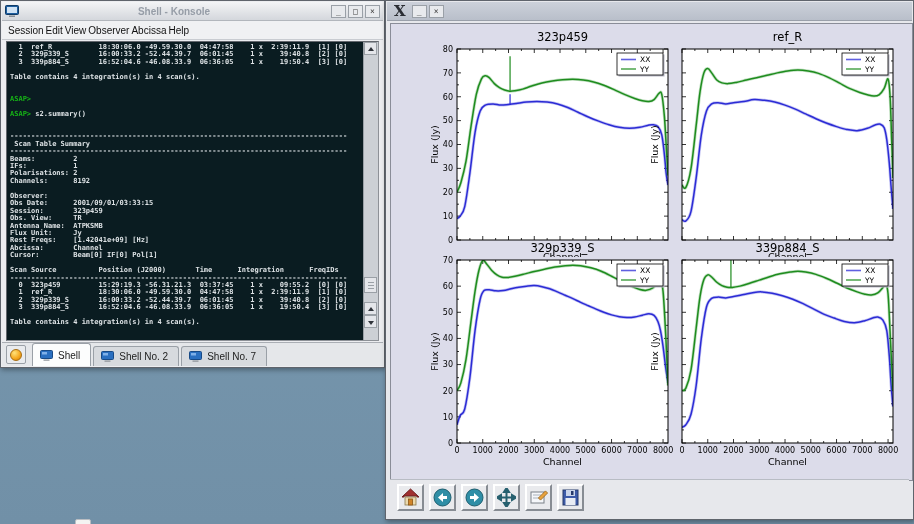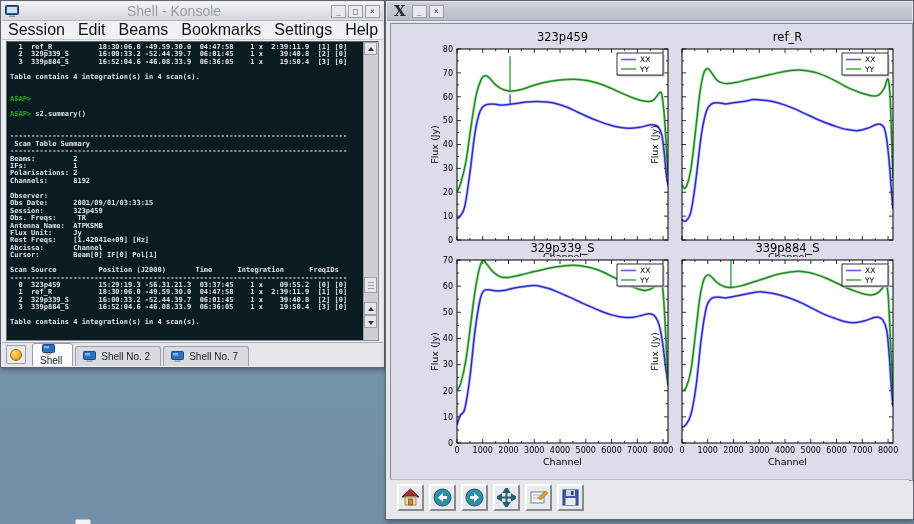--- a/index.html
+++ b/index.html
@@ -5,30 +5,30 @@
   html,body{margin:0;padding:0;background:#555;}
   .screen{position:relative;width:914px;height:524px;overflow:hidden;
     font-family:"Liberation Sans",sans-serif;
     background:linear-gradient(180deg,#7d99af 0%,#7595ac 55%,#7190a7 100%);}
   
   .win{position:absolute;box-sizing:border-box;background:#ecedf0;
     border:1px solid #5f646c;box-shadow:1px 2px 5px rgba(0,0,0,.35);}
   .titlebar{position:absolute;left:1px;right:1px;top:1px;height:19px;
     background:linear-gradient(180deg,#f3f4f6,#d4d7dc);
     border-bottom:1px solid #b2b6bc;display:flex;align-items:center;padding:0 3px;box-sizing:border-box;}
-  .title-text{flex:1;text-align:center;font-size:14px;color:#969da7;font-weight:normal;
+  .title-text{flex:1;text-align:center;font-size:10px;color:#969da7;font-weight:bold;
     white-space:nowrap;overflow:hidden;}
   .winbtn{width:15px;height:13px;margin-left:2px;background:#e8eaed;border:1px solid #9aa0a7;
     font-size:8px;line-height:11px;text-align:center;color:#444;box-sizing:border-box;
     font-family:"DejaVu Sans Mono",monospace;}
   
   .konsole{left:0;top:0;width:385px;height:368px;}
   .menubar{position:absolute;left:1px;right:1px;top:20px;height:18px;background:#f0f1f3;
     border-bottom:1px solid #c9ccd1;display:flex;align-items:center;padding-left:6px;}
-  .menu-item{font-size:16px;color:#101010;margin-right:13px;}
+  .menu-item{font-size:10px;color:#101010;margin-right:2px;}
   .term-frame{position:absolute;left:5px;right:5px;top:40px;bottom:26px;
     border:1px solid #8d9197;border-top-color:#63676d;border-left-color:#63676d;
     background:#0a1c21;}
   .term-out{position:absolute;left:3px;top:2px;right:16px;bottom:2px;overflow:hidden;font-weight:bold;}
   .tline{white-space:pre;font-family:"DejaVu Sans Mono",monospace;font-size:7px;
     line-height:7.45px;height:7.45px;color:#dde2e5;letter-spacing:0;}
   .prompt{color:#16b416;}
   
   .sbar{position:absolute;top:0;bottom:0;right:0;width:14px;background:#ccd0d5;border-left:1px solid #9aa0a6;}
   .sbtn{position:absolute;left:0;width:13px;height:13px;background:#e4e6ea;border:1px solid #9aa0a6;
@@ -42,21 +42,21 @@
   
   .tabbar{position:absolute;left:1px;right:1px;bottom:1px;height:24px;background:#e5e7ea;
     border-top:1px solid #aaaeb4;display:flex;align-items:flex-end;padding:0 0 0 4px;box-sizing:border-box;}
   .bellbtn{width:20px;height:19px;margin:0 6px 2px 0;background:#e9ebee;border:1px solid #9aa0a7;
     border-radius:2px;display:flex;align-items:center;justify-content:center;box-sizing:border-box;}
   .ball{width:10px;height:10px;border-radius:50%;
     background:radial-gradient(circle at 35% 30%,#ffe27a,#f5a61c 60%,#c87708);border:1px solid #a86d10;}
   .tab{height:20px;display:flex;align-items:center;padding:0 10px 0 7px;margin-right:2px;
     font-size:10px;color:#222;background:#d7dade;border:1px solid #9aa0a7;border-bottom:none;
     border-radius:3px 3px 0 0;box-sizing:border-box;}
-  .tab.active{background:#fcfdfd;height:23px;flex-direction:column;}
+  .tab.active{background:#fcfdfd;height:23px;}
   .tab svg{margin-right:5px;}
   
   .plotwin{left:385px;top:0;width:529px;height:520px;background:#e7e8ec;}
   .plot-titlebar{background:linear-gradient(180deg,#ccd1da,#b9bfca);border-bottom:1px solid #9aa0aa;}
   .xlogo{font-family:"DejaVu Serif",serif;font-size:15px;font-weight:bold;color:#2a2d33;
     margin:0 4px;line-height:15px;}
   .figure{position:absolute;left:4px;top:22px;width:521px;height:456px;background:#dcdcea;
     border:1px solid #8a8d98;box-sizing:content-box;}
   .toolbar{position:absolute;left:4px;right:4px;bottom:4px;height:36px;background:#e7e8ec;
     border-top:1px solid #b8bcc4;display:flex;align-items:center;padding-left:7px;box-sizing:border-box;}
@@ -79,23 +79,23 @@
         <rect x="4" y="10.5" width="6" height="1.5" fill="#8a8f96"></rect>
       </svg>
       <span class="title-text">Shell - Konsole</span>
       <div class="winbtn">_</div>
       <div class="winbtn">□</div>
       <div class="winbtn">×</div>
     </div>
     <div class="menubar">
         <span class="menu-item">Session</span>
         <span class="menu-item">Edit</span>
-        <span class="menu-item">Beams</span>
-        <span class="menu-item">Bookmarks</span>
-        <span class="menu-item">Settings</span>
+        <span class="menu-item">View</span>
+        <span class="menu-item">Observer</span>
+        <span class="menu-item">Abcissa</span>
         <span class="menu-item">Help</span>
       </div>
     <div class="term-frame">
       <div class="term-out">
           <div class="tline"><span>  1  ref_R           18:30:06.0 -49.59.30.0  04:47:58    1 x  2:39:11.9  [1] [0]</span></div>
           <div class="tline"><span>  2  329p339_S       16:00:33.2 -52.44.39.7  06:01:45    1 x    39:40.8  [2] [0]</span></div>
           <div class="tline"><span>  3  339p884_S       16:52:04.6 -46.08.33.9  06:36:05    1 x    19:50.4  [3] [0]</span></div>
           <div class="tline"><span>&nbsp;</span></div>
           <div class="tline"><span>Table contains 4 integration(s) in 4 scan(s).</span></div>
           <div class="tline"><span>&nbsp;</span></div>
@@ -109,21 +109,21 @@
           <div class="tline"><span> Scan Table Summary</span></div>
           <div class="tline"><span>--------------------------------------------------------------------------------</span></div>
           <div class="tline"><span>Beams:         2</span></div>
           <div class="tline"><span>IFs:           1</span></div>
           <div class="tline"><span>Polarisations: 2</span></div>
           <div class="tline"><span>Channels:      8192</span></div>
           <div class="tline"><span>&nbsp;</span></div>
           <div class="tline"><span>Observer:      </span></div>
           <div class="tline"><span>Obs Date:      2001/09/01/03:33:15</span></div>
           <div class="tline"><span>Session:       323p459</span></div>
-          <div class="tline"><span>Obs. Freqs:     TR</span></div>
+          <div class="tline"><span>Obs. View:     TR</span></div>
           <div class="tline"><span>Antenna Name:  ATPKSMB</span></div>
           <div class="tline"><span>Flux Unit:     Jy</span></div>
           <div class="tline"><span>Rest Freqs:    [1.42041e+09] [Hz]</span></div>
           <div class="tline"><span>Abcissa:       Channel</span></div>
           <div class="tline"><span>Cursor:        Beam[0] IF[0] Pol[1]</span></div>
           <div class="tline"><span>&nbsp;</span></div>
           <div class="tline"><span>Scan Source          Position (J2000)       Time      Integration      FreqIDs</span></div>
           <div class="tline"><span>--------------------------------------------------------------------------------</span></div>
           <div class="tline"><span>  0  323p459         15:29:19.3 -56.31.21.3  03:37:45    1 x    09:55.2  [0] [0]</span></div>
           <div class="tline"><span>  1  ref_R           18:30:06.0 -49.59.30.0  04:47:58    1 x  2:39:11.9  [1] [0]</span></div>

